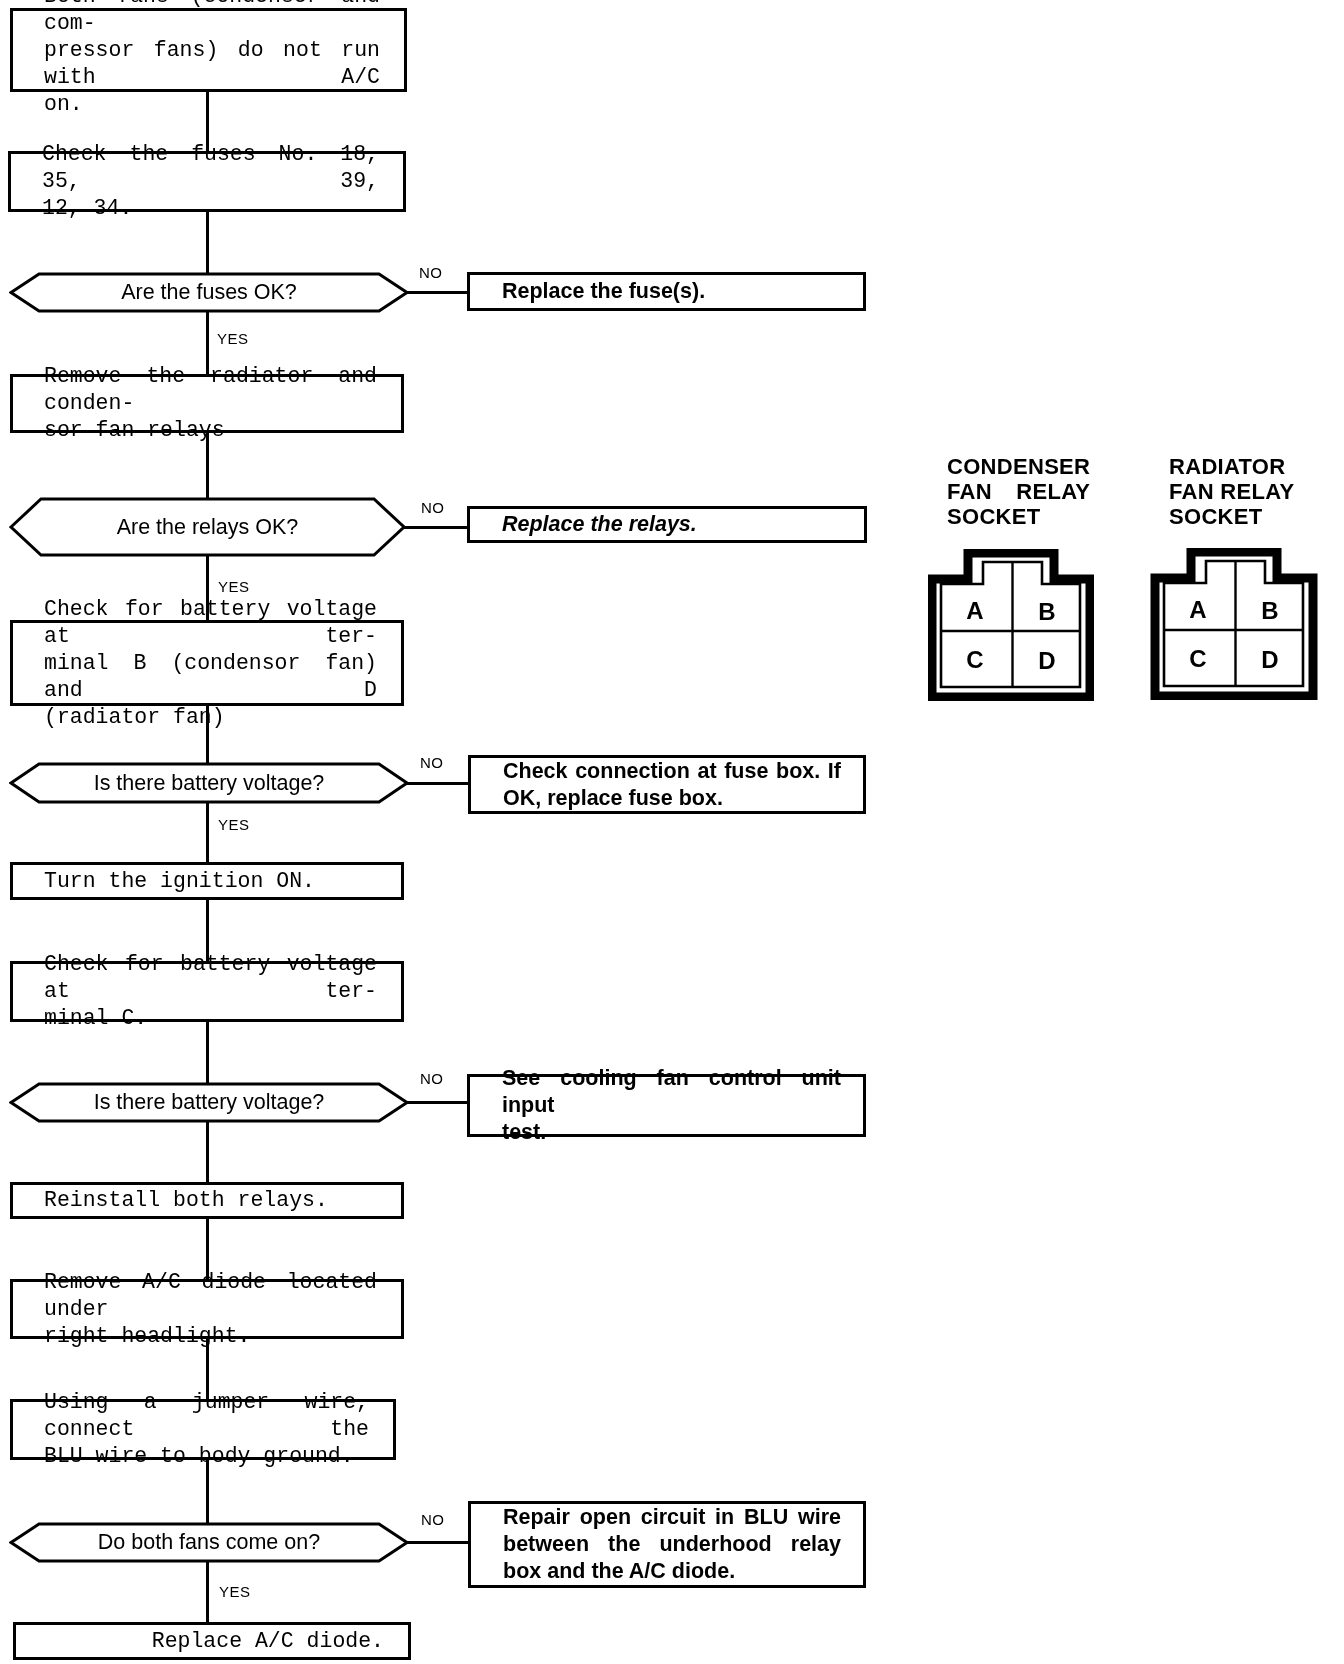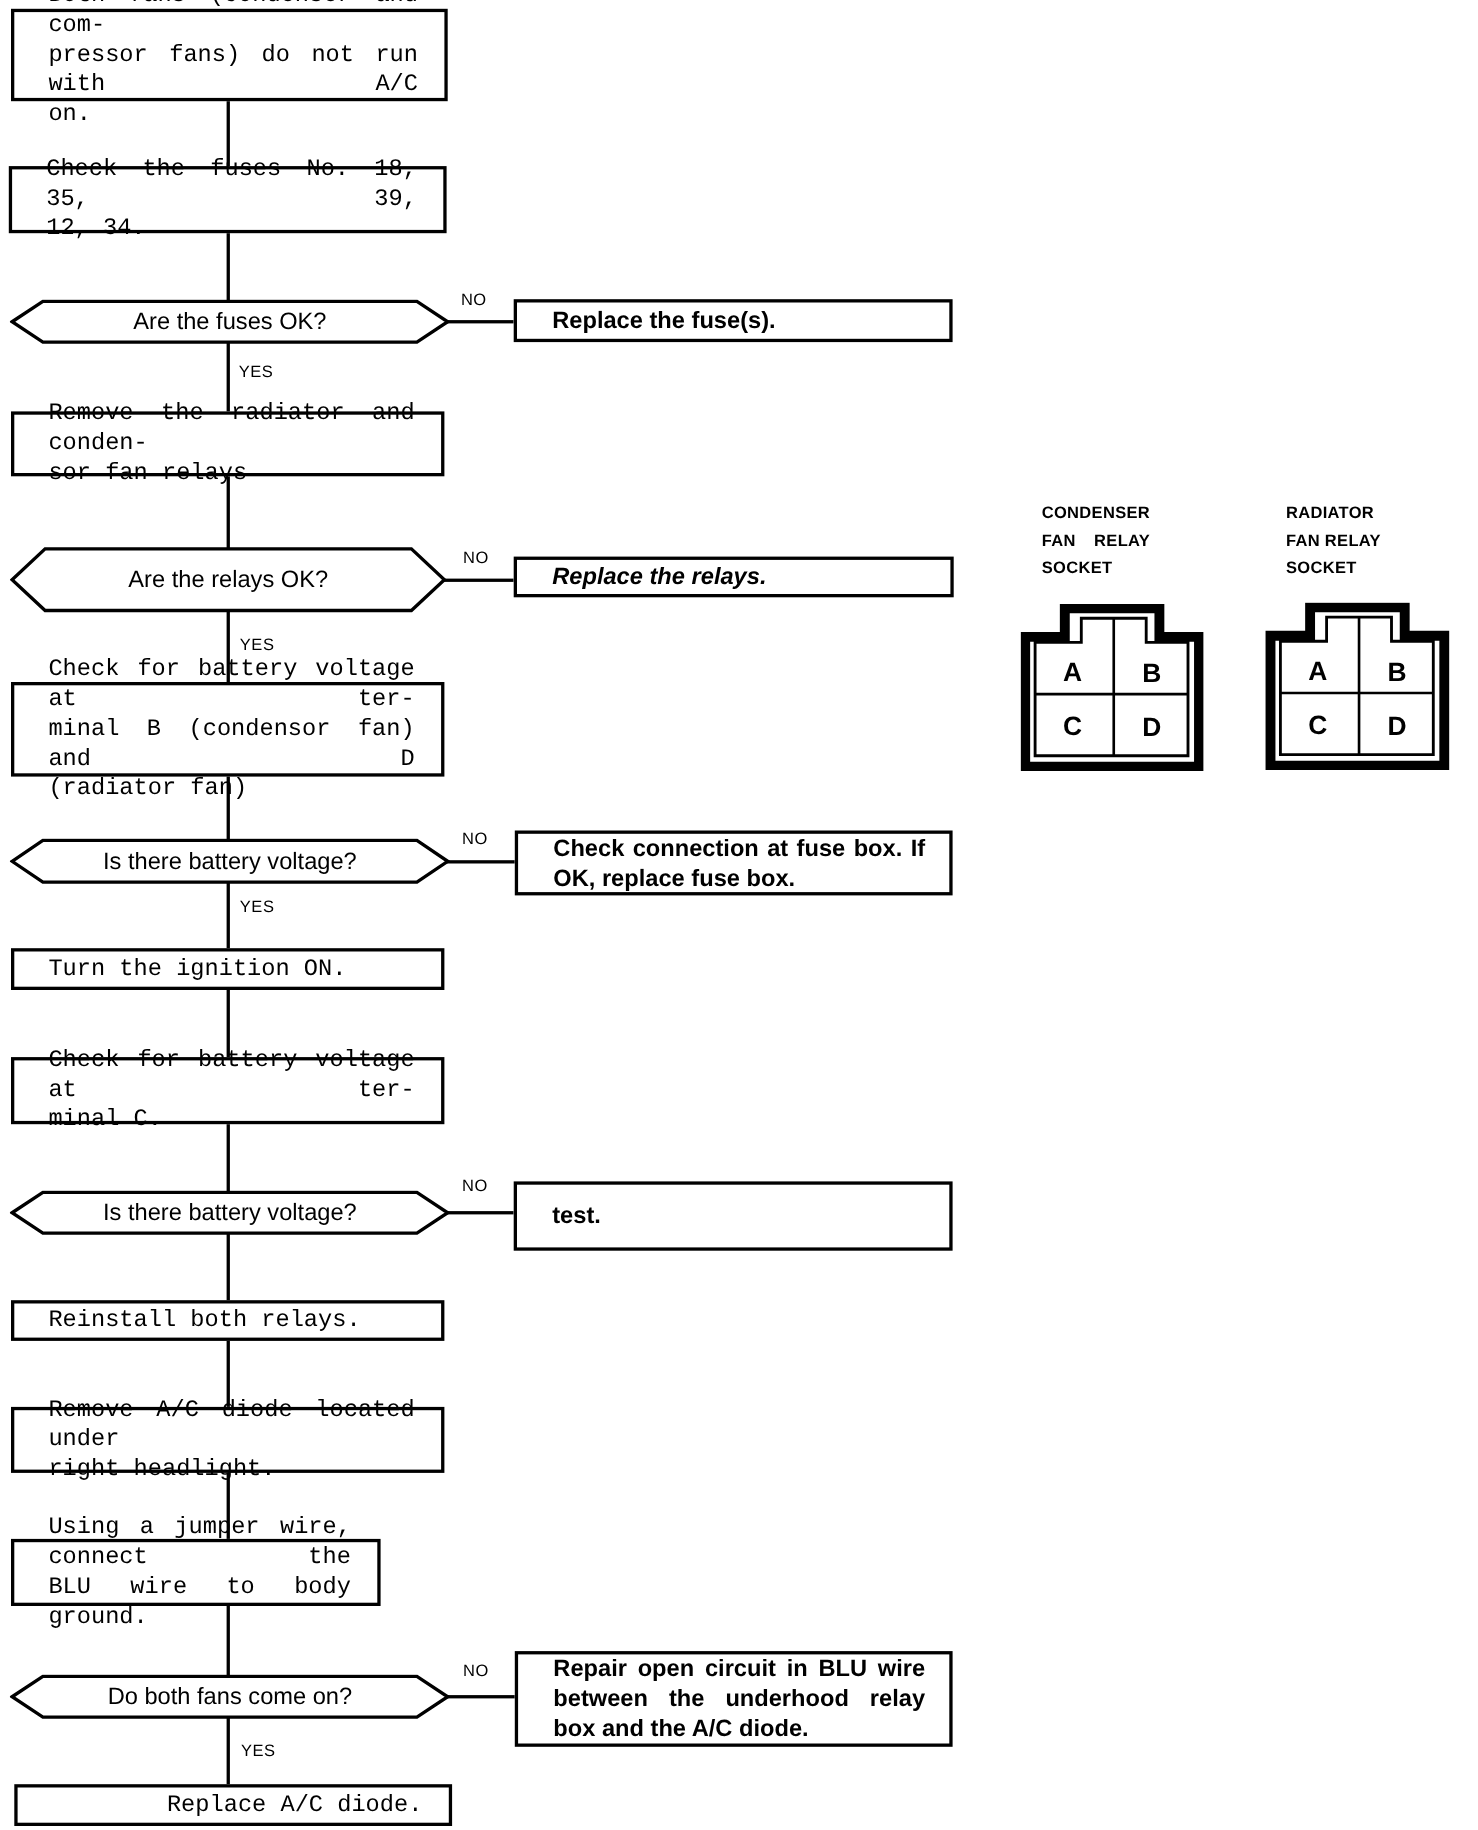--- a/index.html
+++ b/index.html
@@ -27,41 +27,41 @@
     position:absolute; left:0; top:0; width:100%; height:100%;
     display:flex; align-items:center; justify-content:center;
     font-size:21.5px; z-index:1;
   }
   .hex polygon { fill:#fff; stroke:#000; stroke-width:3; }
   
   .tag { position:absolute; z-index:2; font-size:15px; letter-spacing:0.5px; }
   
   .socket-label {
     position:absolute; z-index:1; font-weight:bold;
-    font-size:15px; line-height:25px; letter-spacing:0.3px;
+    font-size:22px; line-height:25px; letter-spacing:0.3px;
   }
   .socket { position:absolute; z-index:1; }
   .socket path, .socket line { stroke:#000; fill:none; }
   .socket .outer { stroke-width:9; fill:#fff; }
   .socket .inner { stroke-width:2.6; fill:#fff; }
   .socket .div { stroke-width:2.4; }
   .socket text {
     font-family:"Liberation Sans", sans-serif;
     font-weight:bold; font-size:24px; fill:#000; text-anchor:middle;
   }
   
   #b1  { left:10px;  top:8px;    width:397px; height:84px; }
   #b2  { left:8px;   top:151px;  width:398px; height:61px; }
   #b3  { left:10px;  top:374px;  width:394px; height:59px; }
   #b4  { left:10px;  top:620px;  width:394px; height:86px; }
   #b5  { left:10px;  top:862px;  width:394px; height:38px; }
   #b6  { left:10px;  top:961px;  width:394px; height:61px; }
   #b7  { left:10px;  top:1182px; width:394px; height:37px; }
   #b8  { left:10px;  top:1279px; width:394px; height:60px; }
-  #b9  { left:10px;  top:1399px; width:336px; height:61px; }
+  #b9  { left:10px;  top:1399px; width:386px; height:61px; }
   #b10 { left:13px;  top:1622px; width:398px; height:38px;align-items:flex-end; }
 
   #r1  { left:467px; top:272px;  width:399px; height:39px; }
   #r2  { left:467px; top:506px;  width:400px; height:37px;font-style:italic; }
   #r3  { left:468px; top:755px;  width:398px; height:59px; }
   #r4  { left:467px; top:1074px; width:399px; height:63px; }
   #r5  { left:468px; top:1501px; width:398px; height:87px; }
 
   #h1  { left:9px; top:272px;  width:400px; height:41px; }
   #h2  { left:9px; top:496px;  width:397px; height:62px; }
@@ -178,20 +178,21 @@
       <div class="ln last">Replace the fuse(s).</div>
     </div>
   <div class="rbox" id="r2">
       <div class="ln last">Replace the relays.</div>
     </div>
   <div class="rbox" id="r3">
       <div class="ln">Check connection at fuse box. If</div>
       <div class="ln last">OK, replace fuse box.</div>
     </div>
   <div class="rbox" id="r4">
+      <div class="ln">See cooling fan control unit input</div>
       <div class="ln last">test.</div>
     </div>
   <div class="rbox" id="r5">
       <div class="ln">Repair open circuit in BLU wire</div>
       <div class="ln">between the underhood relay</div>
       <div class="ln last">box and the A/C diode.</div>
     </div>
 
   <div class="tag" id="no1">NO</div>
   <div class="tag" id="no2">NO</div>

